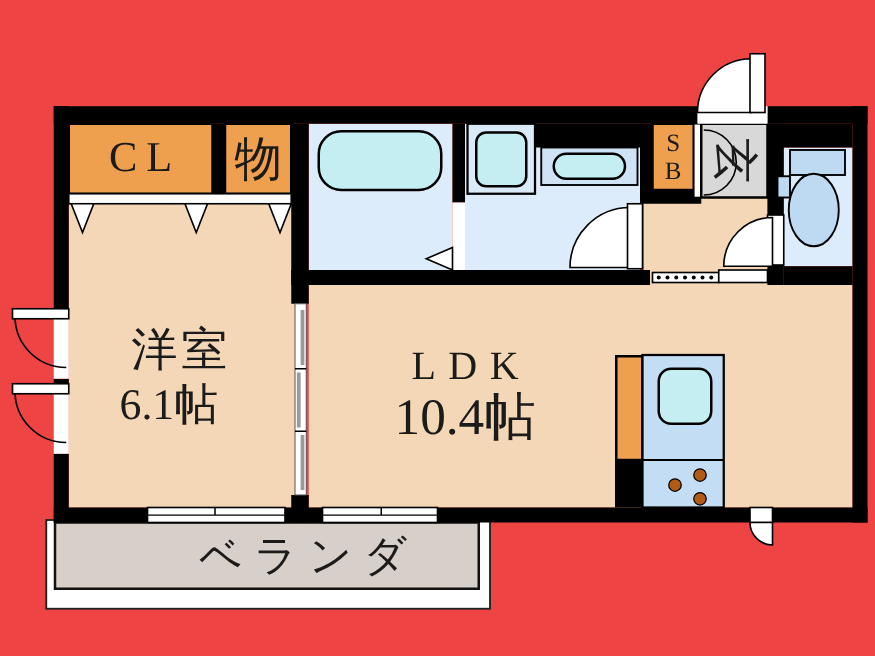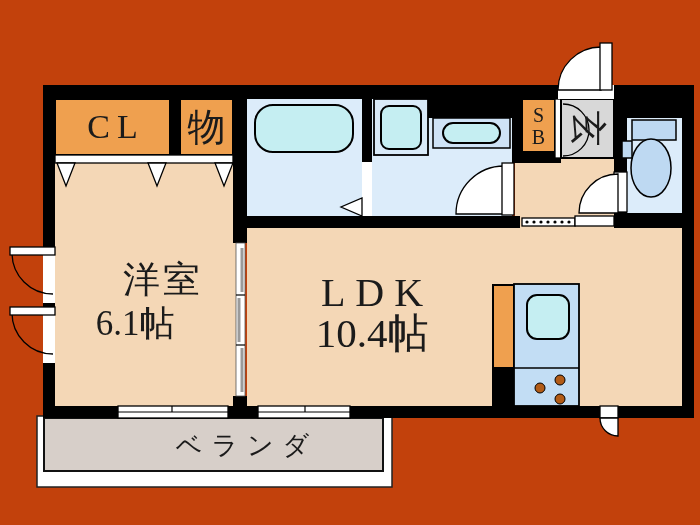--- a/index.html
+++ b/index.html
@@ -1,16 +1,16 @@
 <!DOCTYPE html>
 <html><head>
 <meta charset="utf-8">
 <style>
   html,body{margin:0;padding:0;background:#fff;}
-  #stage{position:relative;width:700px;height:525px;background:#c2410c;overflow:hidden;
+  #stage{position:relative;width:700px;height:525px;background:#ef4444;overflow:hidden;
          font-family:"Liberation Serif","DejaVu Serif",serif;}
   #plan-svg{position:absolute;left:0;top:0;}
   .lbl{position:absolute;color:#1b1b1b;display:flex;align-items:center;justify-content:center;
        text-align:center;pointer-events:none;}
   
   .f-wall{fill:#000000;}
   .f-peach{fill:#f4d7b6;}
   .f-orange{fill:#efa04f;stroke:#000;stroke-width:2;}
   .f-blue{fill:#dcecfa;}
   .f-cyan{fill:#c5eef2;stroke:#000;stroke-width:2;}
@@ -141,21 +141,21 @@
 
 <div class="lbl" style="left:55px;top:99px;width:115px;height:56px;font-size:34px;letter-spacing:7px;text-indent:7px;">CL</div>
 
 <div class="lbl" style="left:180px;top:99px;width:53px;height:56px;font-size:38px;">物</div>
 
 <div class="lbl" style="left:522px;top:99px;width:33px;height:53px;font-size:20px;line-height:1.1;white-space:pre-line;">S
 B</div>
 
 <div class="lbl" style="left:561px;top:99px;width:53px;height:59px;font-size:36px;transform:rotate(90deg);">玄</div>
 
-<div class="lbl" style="left:55px;top:258px;width:180px;height:44px;font-size:37px;letter-spacing:3px;padding-left:18px;">洋室</div>
+<div class="lbl" style="left:55px;top:258px;width:180px;height:44px;font-size:37px;letter-spacing:3px;">洋室</div>
 <div class="lbl" style="left:55px;top:302px;width:160px;height:42px;font-size:35px;">6.1帖</div>
 
-<div class="lbl" style="left:247px;top:270px;width:250px;height:44px;font-size:40px;letter-spacing:10px;text-indent:10px;">LDK</div>
+<div class="lbl" style="left:247px;top:270px;width:250px;height:44px;font-size:32px;letter-spacing:10px;text-indent:10px;">LDK</div>
 <div class="lbl" style="left:247px;top:312px;width:250px;height:42px;font-size:41px;">10.4帖</div>
 
-<div class="lbl" style="left:44px;top:422px;width:397px;height:46px;font-size:26px;letter-spacing:9px;text-indent:9px;">ベランダ</div>
+<div class="lbl" style="left:44px;top:422px;width:397px;height:46px;font-size:34px;letter-spacing:9px;text-indent:9px;">ベランダ</div>
 
 </div>
 
 </body></html>

